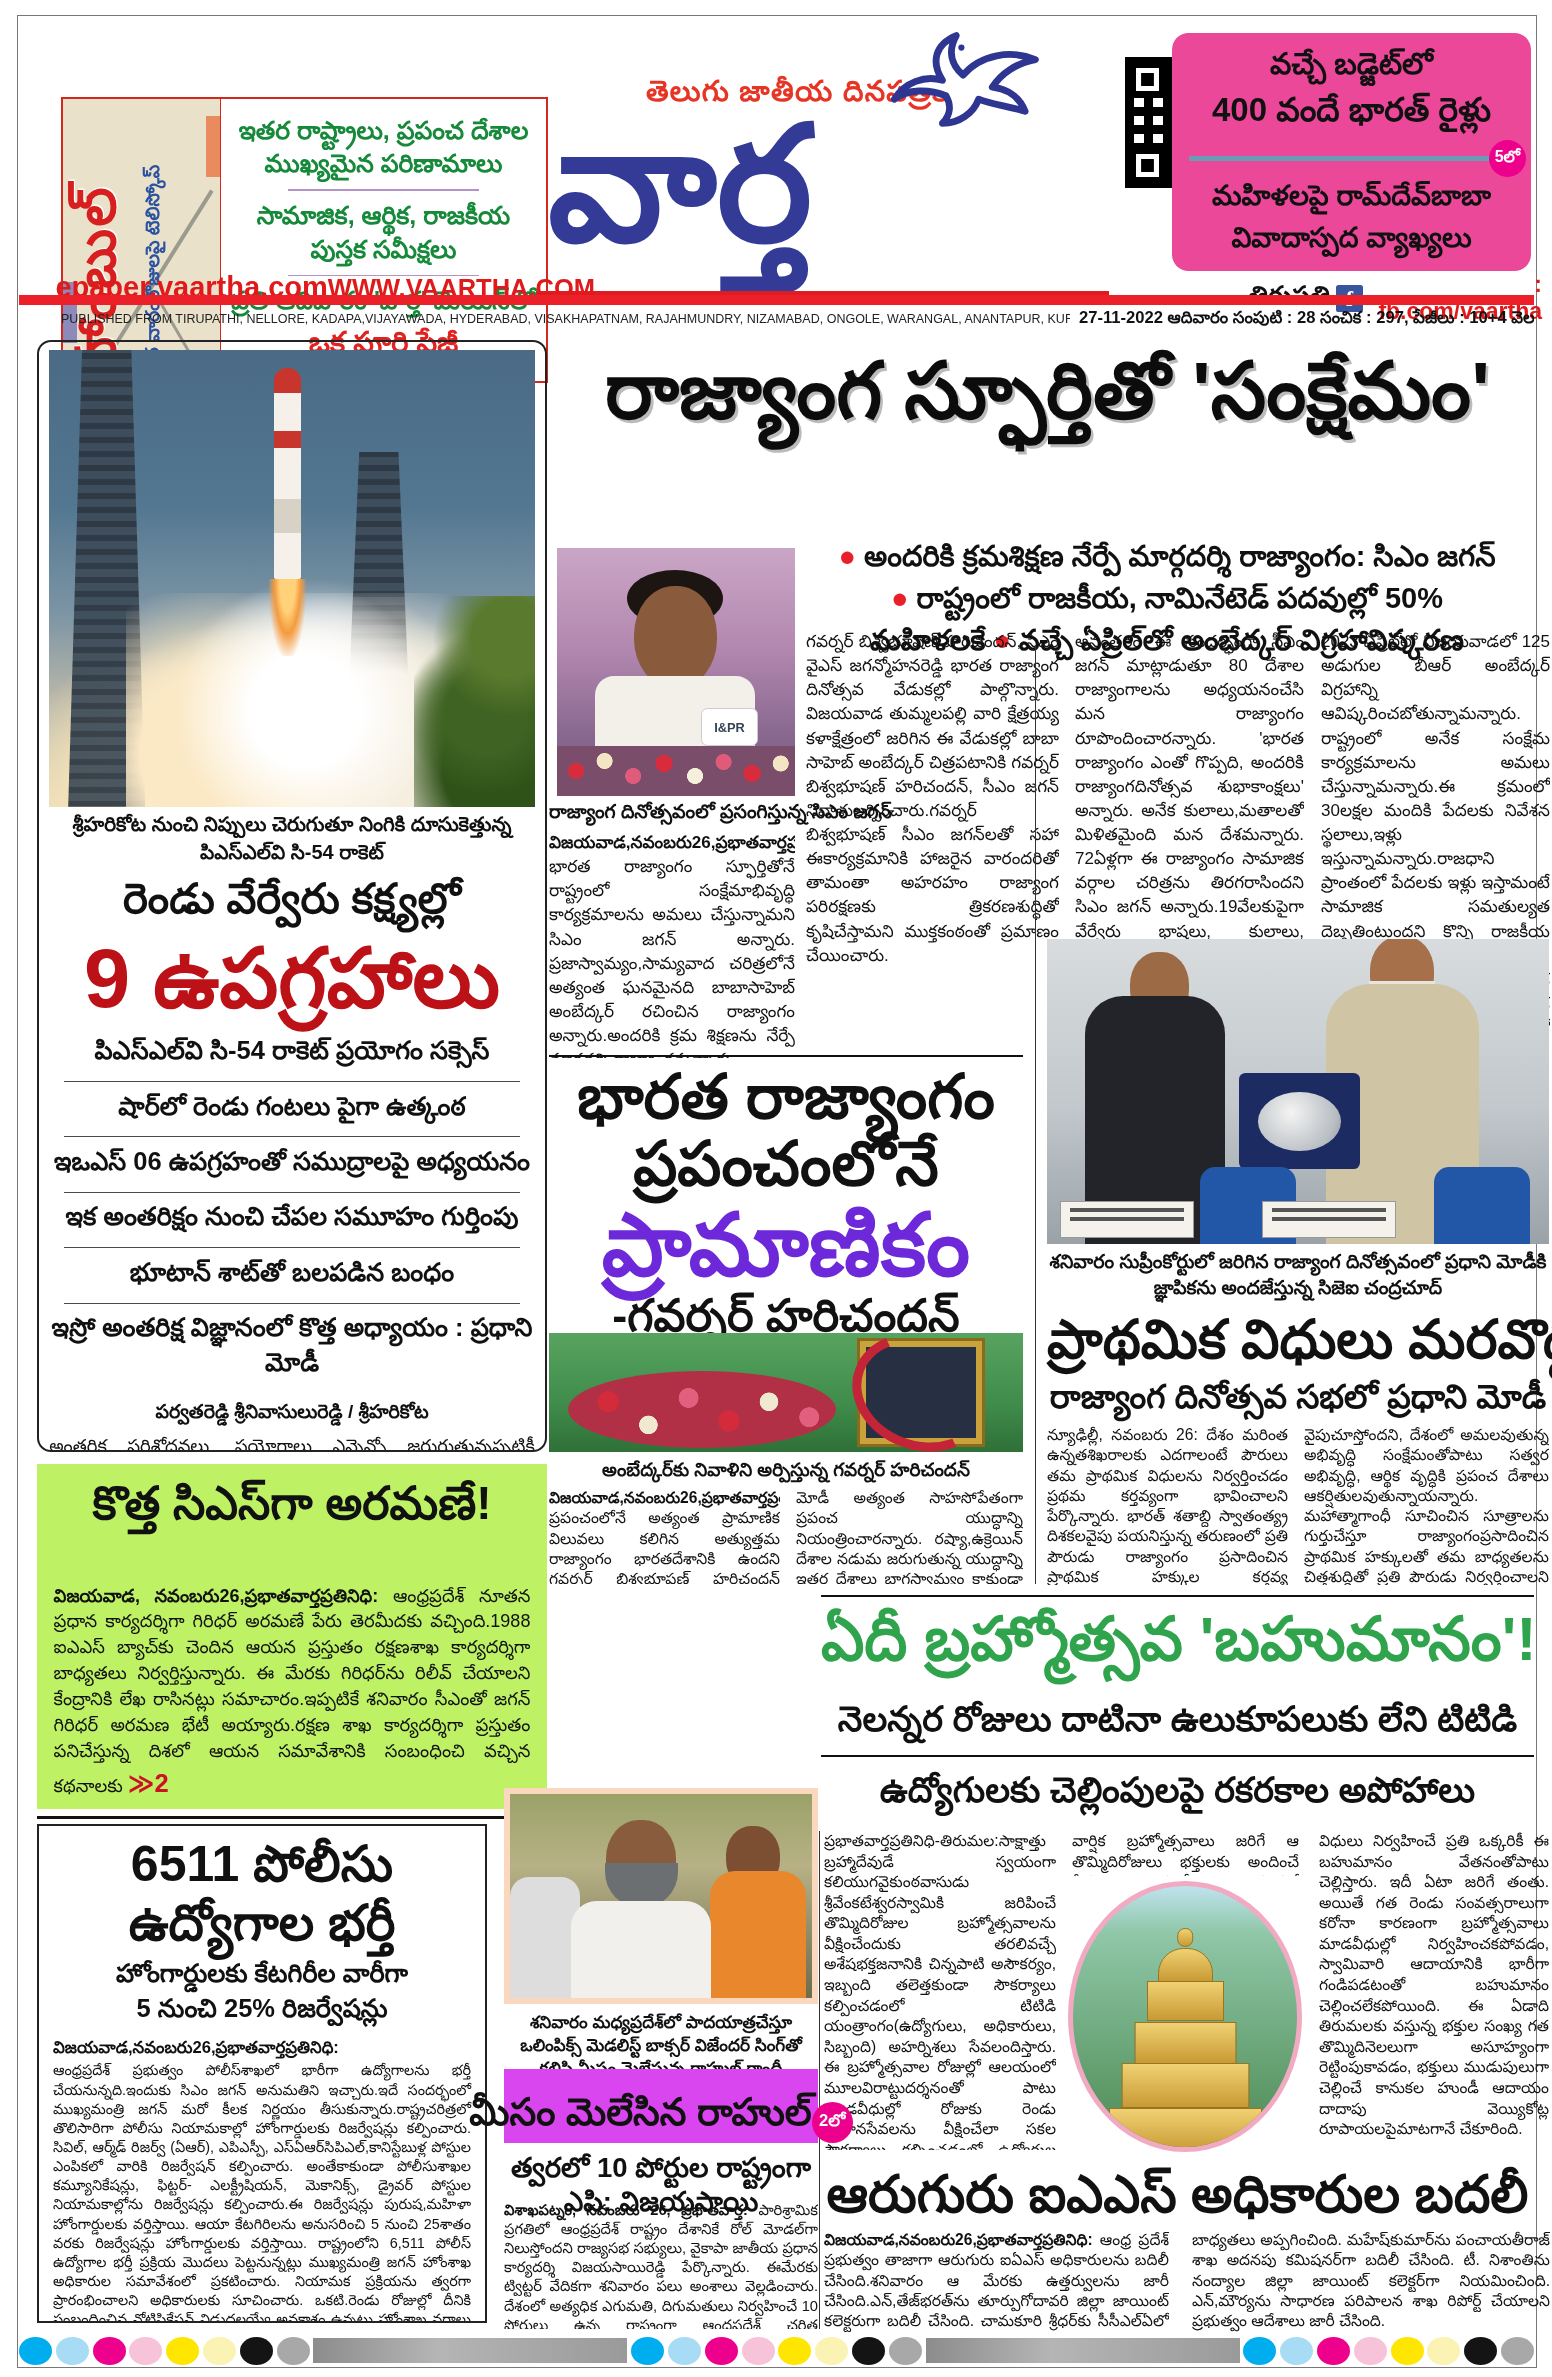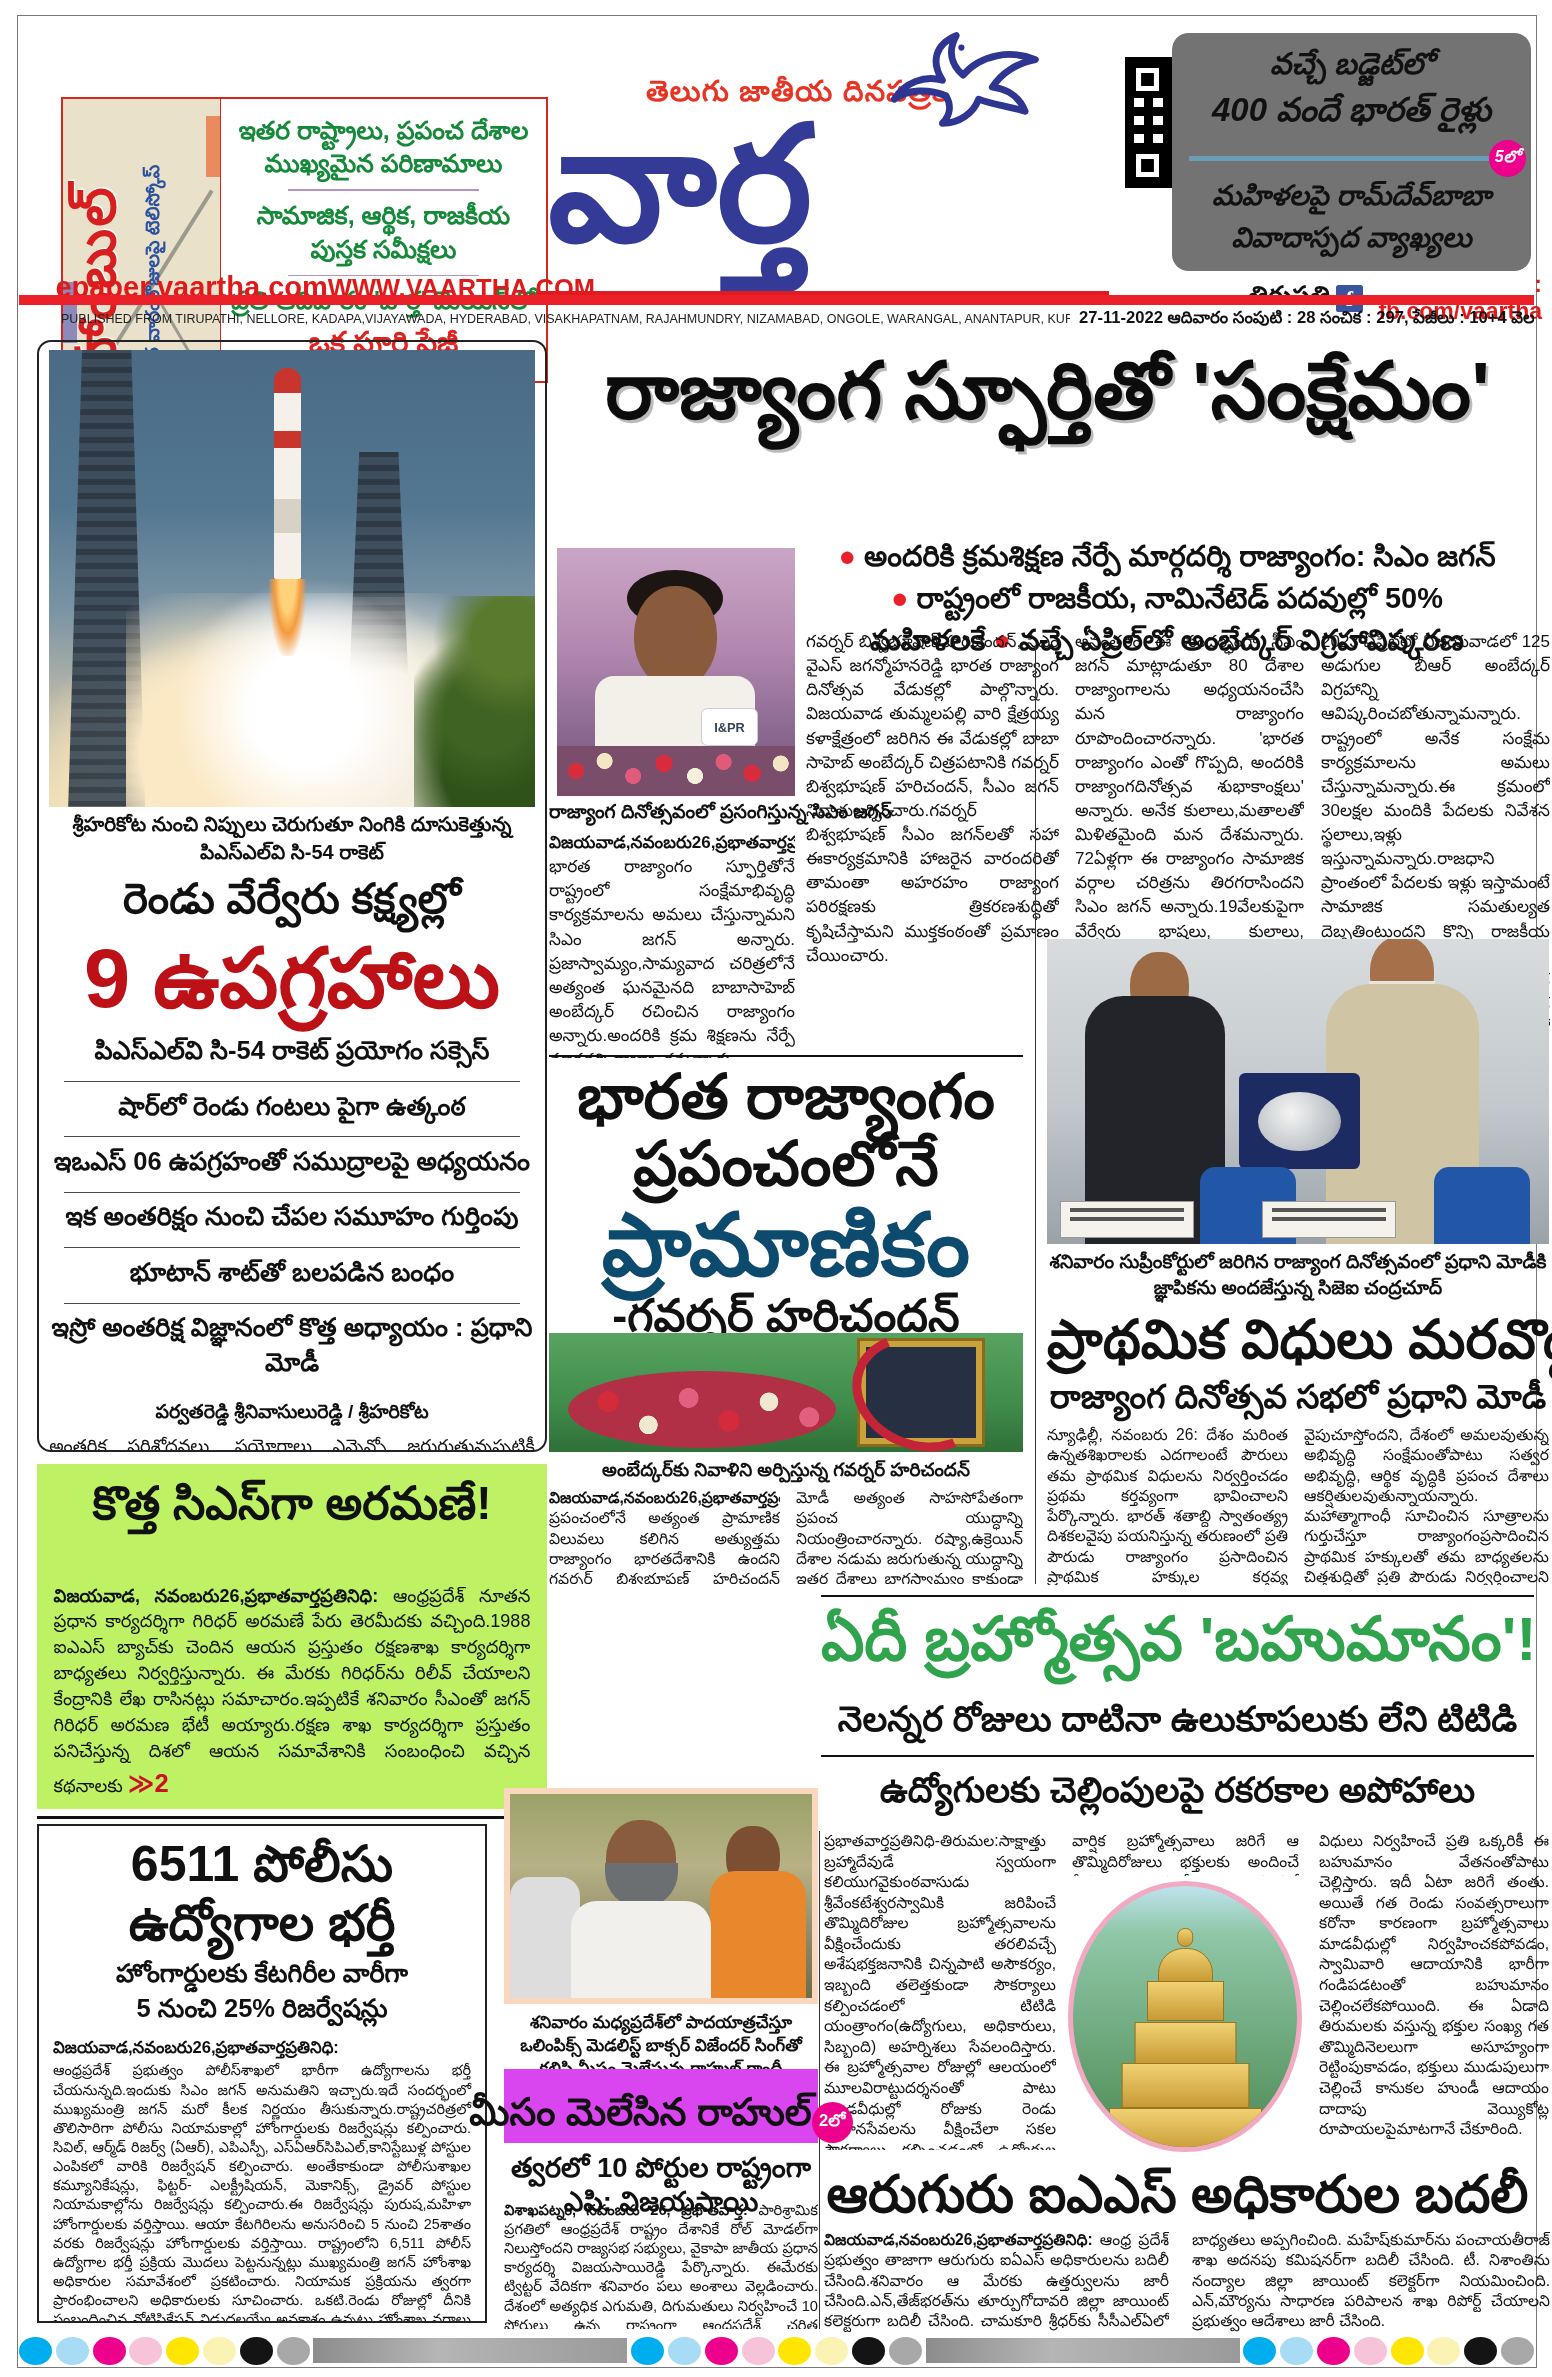--- a/index.html
+++ b/index.html
@@ -42,23 +42,23 @@
   .dove { left:884px; top:25.5px; width:172px; height:112px; }
 
   .qr { left:1122px; top:54px; width:137px; height:137px; background:#fff; border:3.8px solid #fff;
     background-image:
       repeating-linear-gradient(0deg,#000 0 9px,transparent 9px 18px),
       repeating-linear-gradient(90deg,#000 0 9px,#fff 9px 19px);
     position:absolute; }
   .qr-eye { position:absolute; width:37px; height:37px; background:#fff; border:7.7px solid #000;
     box-shadow:inset 0 0 0 5.1px #fff, inset 0 0 0 14px #000; }
 
-  .teaser { left:1172px; top:33px; width:359px; height:238px; background:#737373;
+  .teaser { left:1172px; top:33px; width:359px; height:238px; background:#ec4899;
     border-radius:16.6px; display:flex; flex-direction:column; justify-content:space-evenly;
-    align-items:center; text-align:center; padding:10.2px 16.6px 6.4px;font-style:italic; }
+    align-items:center; text-align:center; padding:10.2px 16.6px 6.4px; }
   .teaser-l1 { font-size:30px; font-weight:bold; }
   .teaser-l2 { font-size:33px; font-weight:bold; }
   .teaser-rule { width:100%; position:relative; height:36px; }
   .teaser-rule .line { position:absolute; left:0; right:19px; top:15.3px; height:5.1px; background:#6b9cb5; }
   .badge { position:absolute; right:-11.5px; top:0; width:37px; height:37px; border-radius:50%;
     background:#ec008c; color:#fff; font-size:16px; font-weight:bold;
     display:flex; align-items:center; justify-content:center; }
   .teaser-l3,.teaser-l4 { font-size:28px; font-weight:bold; }
 
   .fb-row { left:1248px; top:271px; width:294px; display:flex; align-items:center; gap:6.4px; }
@@ -146,21 +146,21 @@
       radial-gradient(circle at 94% 35%, #f3e6c4 0 7.7px, transparent 8.3px),
       #7a4e6a; }
   .lead-cap { left:549px; top:801px; width:439px; font-size:19px; font-weight:bold; }
   .lead-col { position:absolute; font-size:17px; line-height:1.42; text-align:justify; overflow:hidden; }
   .by { font-weight:bold; }
 
   
   .gov-rule-top { left:549px; top:1055px; width:474px; height:1.9px; background:#111; }
   .gov-h { left:549px; top:1064px; width:474px; text-align:center; line-height:1.08; }
   .gov-h .g1 { font-size:62px; font-weight:bold; }
-  .gov-h .g2 { font-size:87px; font-weight:bold; color:#0c4a6e; }
+  .gov-h .g2 { font-size:87px; font-weight:bold; color:#6d28d9; }
   .gov-h .g3 { font-size:45px; font-weight:bold; }
   .gov-photo { left:549px; top:1333px; width:474px; height:119px; position:absolute; overflow:hidden;
     background:linear-gradient(180deg,#58a35f 0%,#3f8c4b 60%,#2f7038 100%); }
   .gov-flowers { position:absolute; left:19px; top:38px; width:268px; height:77px; border-radius:50%;
     background:
       radial-gradient(circle at 15% 40%, #d42b3a 0 10.2px, transparent 11px),
       radial-gradient(circle at 30% 70%, #f0e8cf 0 9px, transparent 9.6px),
       radial-gradient(circle at 45% 35%, #e2607e 0 9.6px, transparent 10.2px),
       radial-gradient(circle at 60% 65%, #d42b3a 0 10.2px, transparent 11px),
       radial-gradient(circle at 75% 40%, #f0e8cf 0 9px, transparent 9.6px),

